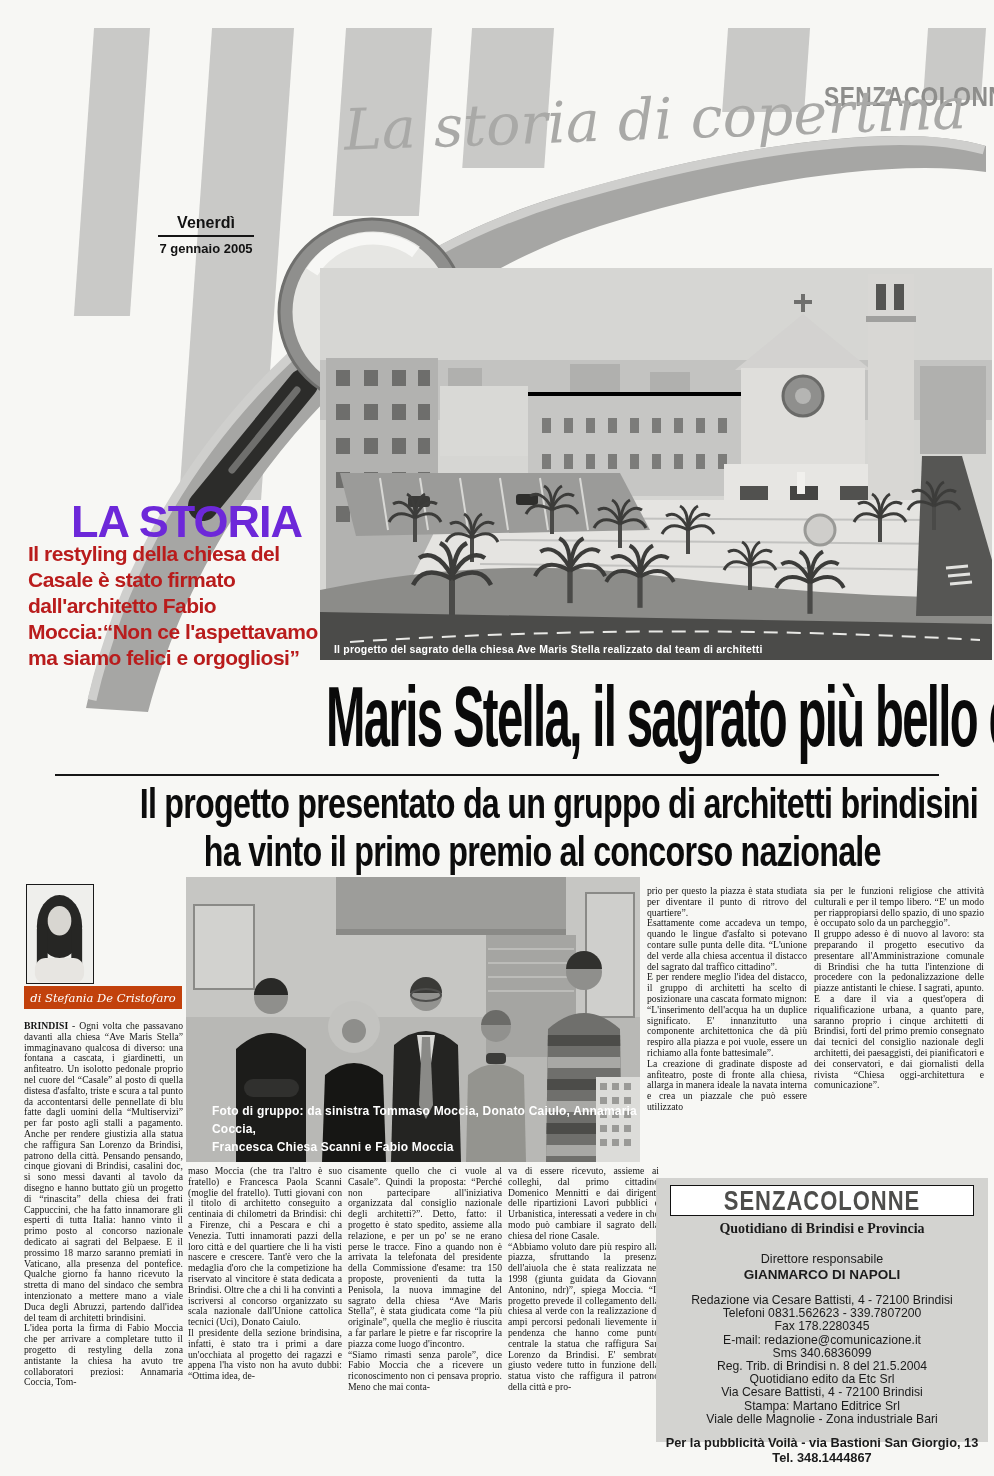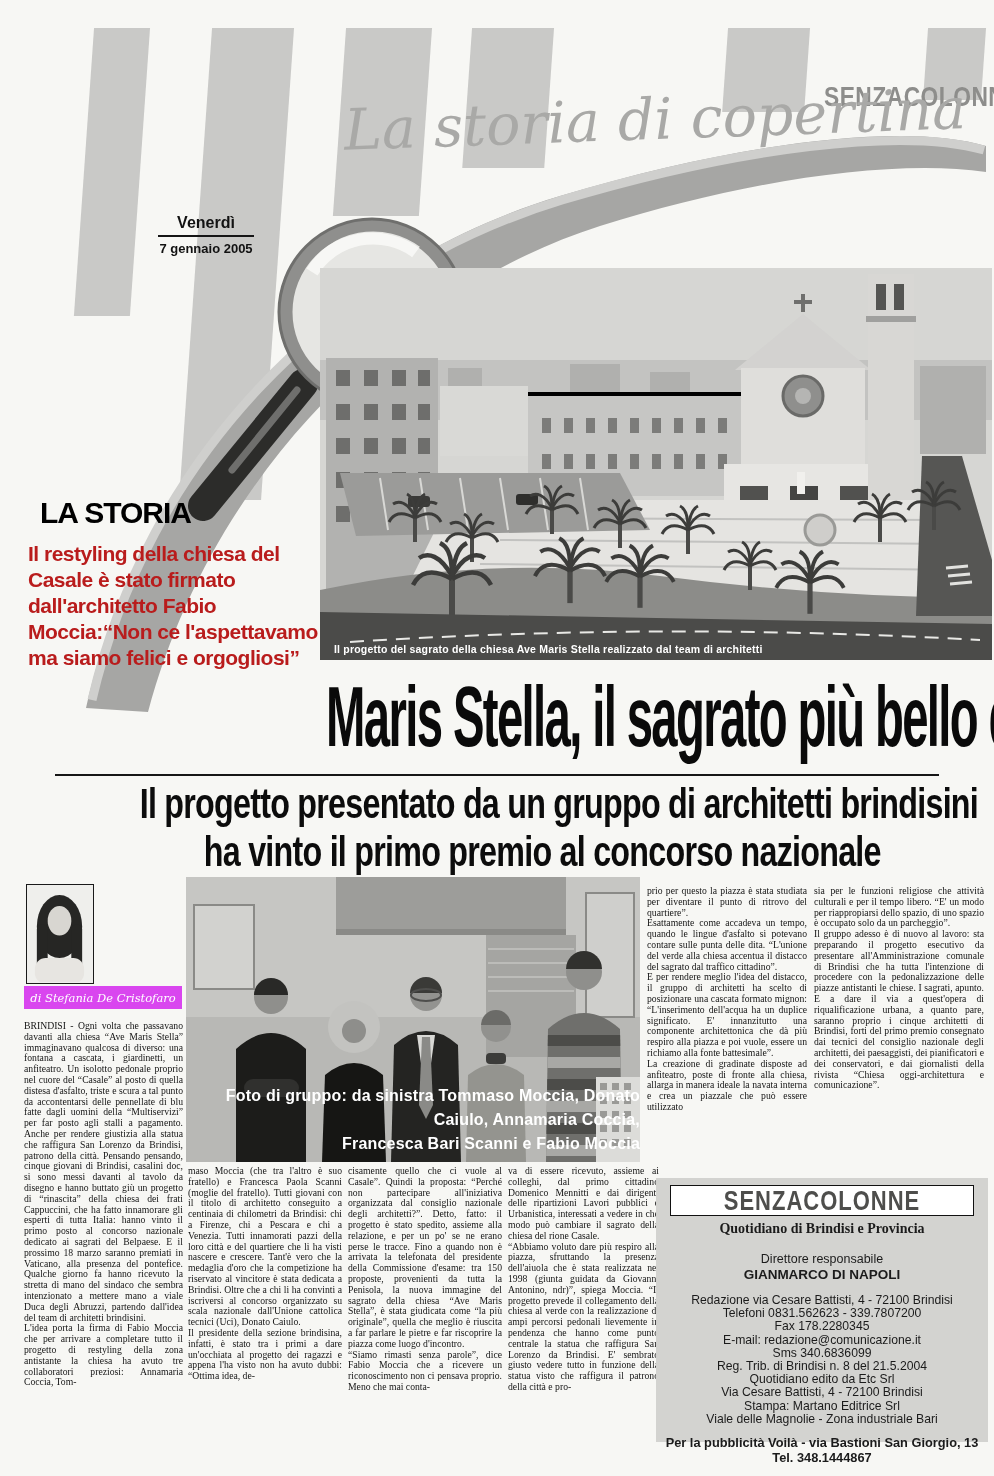--- a/index.html
+++ b/index.html
@@ -16,21 +16,21 @@
                   text-align:center; font-family:"DejaVu Serif",serif; font-style:italic;
                   font-size:57px; color:#a9a9a7; transform:rotate(-2deg); }
   .date-block { position:absolute; left:150px; top:214px; width:112px; z-index:2;
                 text-align:center; color:#121212; }
   .date-day { font-weight:bold; font-size:16px; }
   .date-rule { height:2px; background:#151515; margin:3px 8px 4px; }
   .date-full { font-size:13px; font-weight:bold; }
 
   
   .lastoria-title { position:absolute; left:40px; top:496px; width:262px; z-index:2;
-                    text-align:left; font-weight:bold; font-size:30px; color:#000000;
+                    text-align:right; font-weight:bold; font-size:45px; color:#6d28d9;
                     letter-spacing:-1px; }
   .lastoria-text { position:absolute; left:28px; top:541px; width:296px; z-index:2;
                    font-weight:bold; font-size:21px; line-height:26px; color:#b91c1c;
                    letter-spacing:-0.5px; }
 
   
   .main-photo { position:absolute; left:320px; top:268px; width:672px; height:392px;
                 z-index:3; background:#a21caf; overflow:hidden; }
   .main-caption { position:absolute; left:14px; bottom:5px; font-weight:bold;
                   font-size:10.5px; color:#ffffff; letter-spacing:0.2px; }
@@ -46,41 +46,41 @@
          font-weight:bold; font-size:43px; color:#0c0c0c; white-space:nowrap; }
   .sub span { display:inline-block; transform:scaleX(0.75); transform-origin:center;
               white-space:nowrap; letter-spacing:-1px; }
   .sub1 { top:779px; } .sub2 { top:827px; }
 
   
   .author { position:absolute; left:24px; top:884px; width:160px; height:134px; z-index:3; }
   .portrait { position:absolute; left:2px; top:0; width:68px; height:100px;
               border:1.5px solid #1a1a1a; background:#efefec; }
   .byline-bar { position:absolute; left:0; top:102px; width:158px; height:23px;
-                background:#d946ef; color:#fff; display:flex; align-items:center;
+                background:#c2410c; color:#fff; display:flex; align-items:center;
                 justify-content:center; font-family:"DejaVu Serif",serif;
                 font-style:italic; font-size:11.5px; }
 
   
   .group-photo { position:absolute; left:186px; top:877px; width:454px; height:285px;
                  z-index:3; background:#b8b8b6; overflow:hidden; }
   .group-caption { position:absolute; left:26px; bottom:6px; font-weight:bold;
-                   font-size:16px; color:#fff; line-height:1.5; letter-spacing:0.2px;text-align:right; }
+                   font-size:12px; color:#fff; line-height:1.5; letter-spacing:0.2px; }
 
   
   .col { position:absolute; z-index:3; font-family:"Liberation Serif",serif;
          font-size:9.7px; line-height:10.8px; text-align:justify; color:#141414;
          white-space:pre-line; overflow:hidden; }
   .c1 { left:24px;  top:1021px; width:159px; height:454px; }
   .c2 { left:188px; top:1166px; width:154px; height:302px; }
   .c3 { left:348px; top:1166px; width:154px; height:302px; }
   .c4 { left:508px; top:1166px; width:151px; height:302px; }
   .c5 { left:647px; top:886px;  width:160px; height:290px; }
   .c6 { left:814px; top:886px;  width:170px; height:290px; }
-  .dateline { font-weight:normal; }
+  .dateline { font-weight:bold; }
 
   
   .infobox { position:absolute; left:656px; top:1178px; width:332px; height:264px;
              z-index:3; background:#d3d3d0; text-align:center; color:#1b1b1b; }
   .ib-strip { margin:7px 14px 0; background:#ffffff; border:1.5px solid #111;
               height:31px; display:flex; align-items:center; justify-content:center; }
   .ib-logo { font-weight:bold; font-size:22px; letter-spacing:1px; color:#4e4e4c;
              transform:scaleY(1.25); }
   .ib-tagline { margin-top:5px; font-family:"Liberation Serif",serif; font-weight:bold;
                 font-size:14px; }
@@ -365,21 +365,21 @@
             <rect x="426" y="248" width="7" height="7"></rect>
             <rect x="438" y="248" width="7" height="7"></rect>
           <rect x="414" y="262" width="7" height="7"></rect>
             <rect x="426" y="262" width="7" height="7"></rect>
             <rect x="438" y="262" width="7" height="7"></rect>
         </g>
       </g>
     </svg>
     <div class="group-caption">
       <div>Foto di gruppo: da sinistra Tommaso Moccia, Donato Caiulo, Annamaria Coccia,</div>
-      <div>Francesca Bari Scanni e Fabio Moccia</div>
+      <div>Francesca Chiesa Scanni e Fabio Moccia</div>
     </div>
   </div>
 
   <div class="col c1"><span class="dateline">BRINDISI</span><span> - Ogni volta che passavano davanti alla chiesa “Ave Maris Stella” immaginavano qualcosa di diverso: una fontana a cascata, i giardinetti, un anfiteatro. Un isolotto pedonale proprio nel cuore del “Casale” al posto di quella distesa d'asfalto, triste e scura a tal punto da accontentarsi delle pennellate di blu fatte dagli uomini della “Multiservizi” per far posto agli stalli a pagamento. Anche per rendere giustizia alla statua che raffigura San Lorenzo da Brindisi, patrono della città. Pensando pensando, cinque giovani di Brindisi, casalini doc, si sono messi davanti al tavolo da disegno e hanno buttato giù un progetto di “rinascita” della chiesa dei frati Cappuccini, che ha fatto innamorare gli esperti di tutta Italia: hanno vinto il primo posto al concorso nazionale dedicato ai sagrati del Belpaese. E il prossimo 18 marzo saranno premiati in Vaticano, alla presenza del pontefice. Qualche giorno fa hanno ricevuto la stretta di mano del sindaco che sembra intenzionato a mettere mano a viale Duca degli Abruzzi, partendo dall'idea del team di architetti brindisini.
 L'idea porta la firma di Fabio Moccia che per arrivare a completare tutto il progetto di restyling della zona antistante la chiesa ha avuto tre collaboratori preziosi: Annamaria Coccia, Tom-</span></div>
   <div class="col c2">maso Moccia (che tra l'altro è suo fratello) e Francesca Paola Scanni (moglie del fratello). Tutti giovani con il titolo di architetto conseguito a centinaia di chilometri da Brindisi: chi a Firenze, chi a Pescara e chi a Venezia. Tutti innamorati pazzi della loro città e del quartiere che li ha visti nascere e crescere. Tant'è vero che la medaglia d'oro che la competizione ha riservato al vincitore è stata dedicata a Brindisi. Oltre che a chi li ha convinti a iscriversi al concorso organizzato su scala nazionale dall'Unione cattolica tecnici (Uci), Donato Caiulo.
 Il presidente della sezione brindisina, infatti, è stato tra i primi a dare un'occhiata al progetto dei ragazzi e appena l'ha visto non ha avuto dubbi: “Ottima idea, de-</div>
   <div class="col c3">cisamente quello che ci vuole al Casale”. Quindi la proposta: “Perché non partecipare all'iniziativa organizzata dal consiglio nazionale degli architetti?”. Detto, fatto: il progetto è stato spedito, assieme alla relazione, e per un po' se ne erano perse le tracce. Fino a quando non è arrivata la telefonata del presidente della Commissione d'esame: tra 150 proposte, provenienti da tutta la Penisola, la nuova immagine del sagrato della chiesa “Ave Maris Stella”, è stata giudicata come “la più originale”, quella che meglio è riuscita a far parlare le pietre e far riscoprire la piazza come luogo d'incontro.
 “Siamo rimasti senza parole”, dice Fabio Moccia che a ricevere un riconoscimento non ci pensava proprio. Meno che mai conta-</div>
   <div class="col c4">va di essere ricevuto, assieme ai colleghi, dal primo cittadino Domenico Mennitti e dai dirigenti delle ripartizioni Lavori pubblici e Urbanistica, interessati a vedere in che modo può cambiare il sagrato della chiesa del rione Casale.

